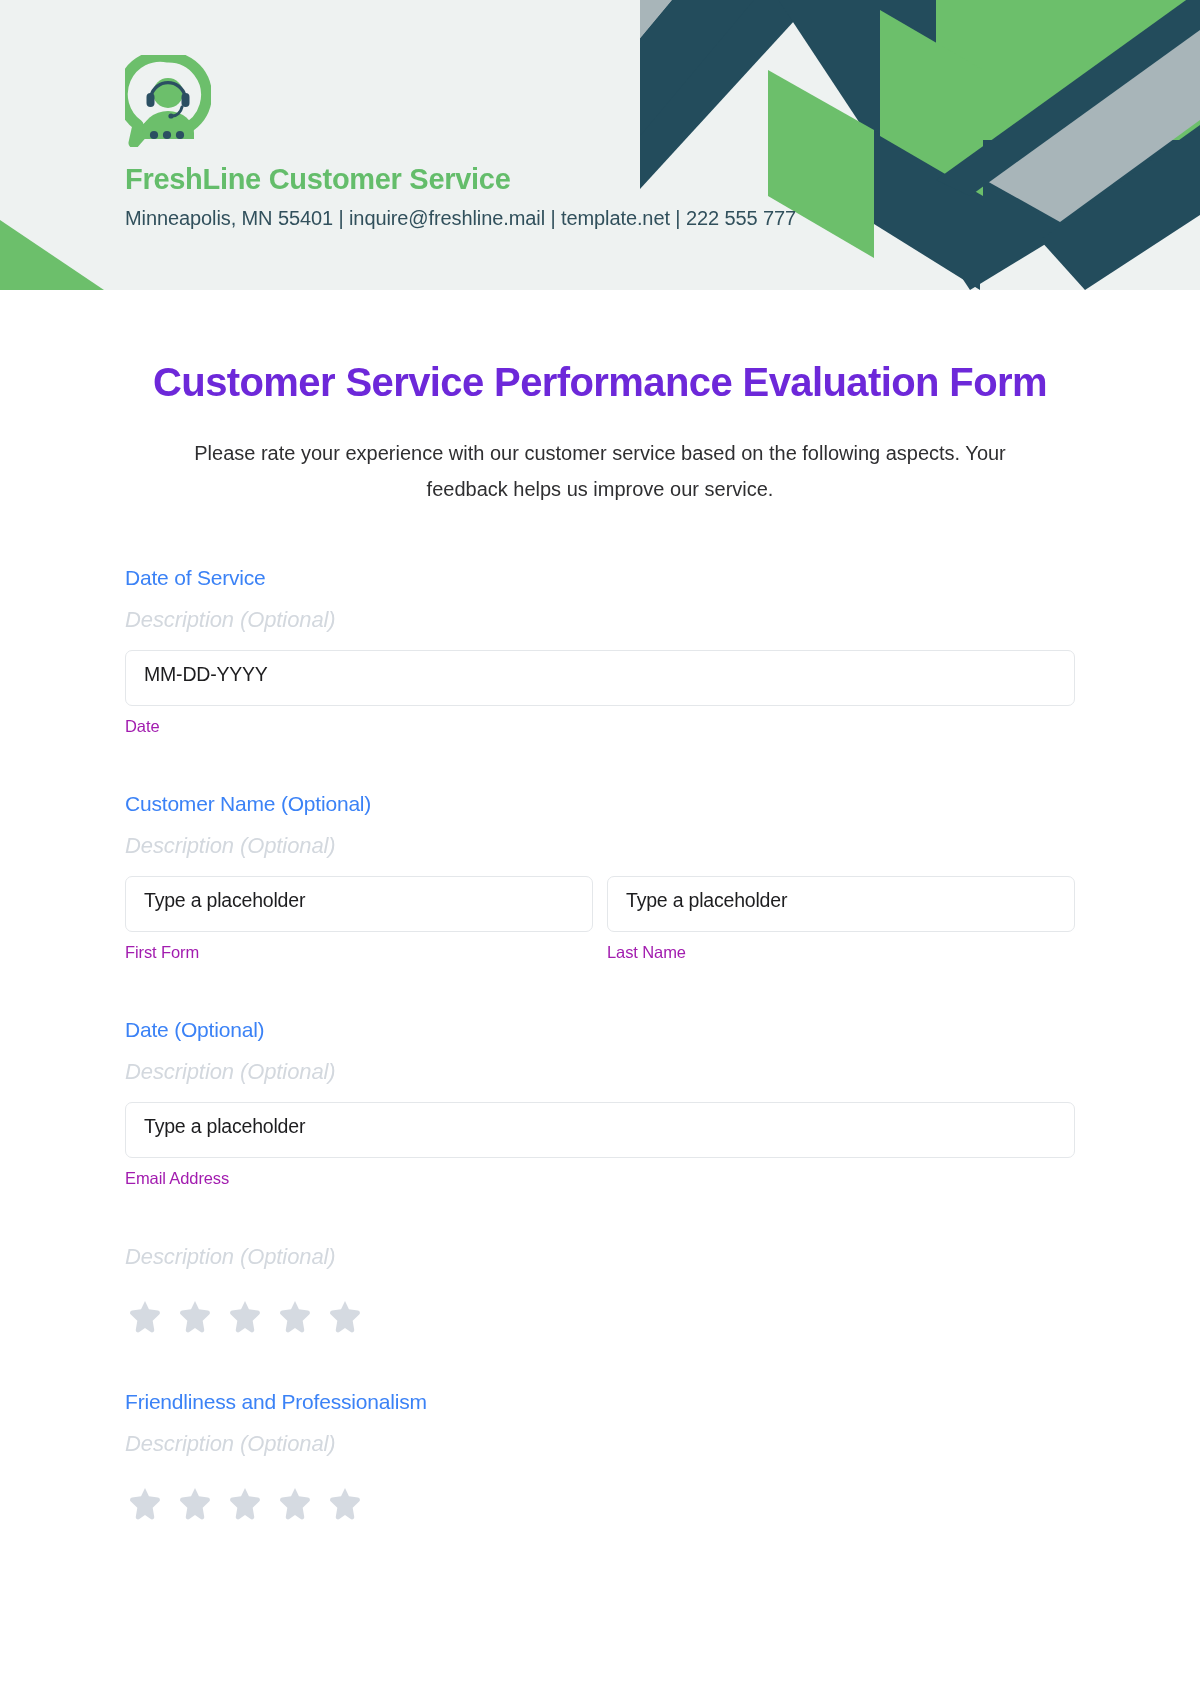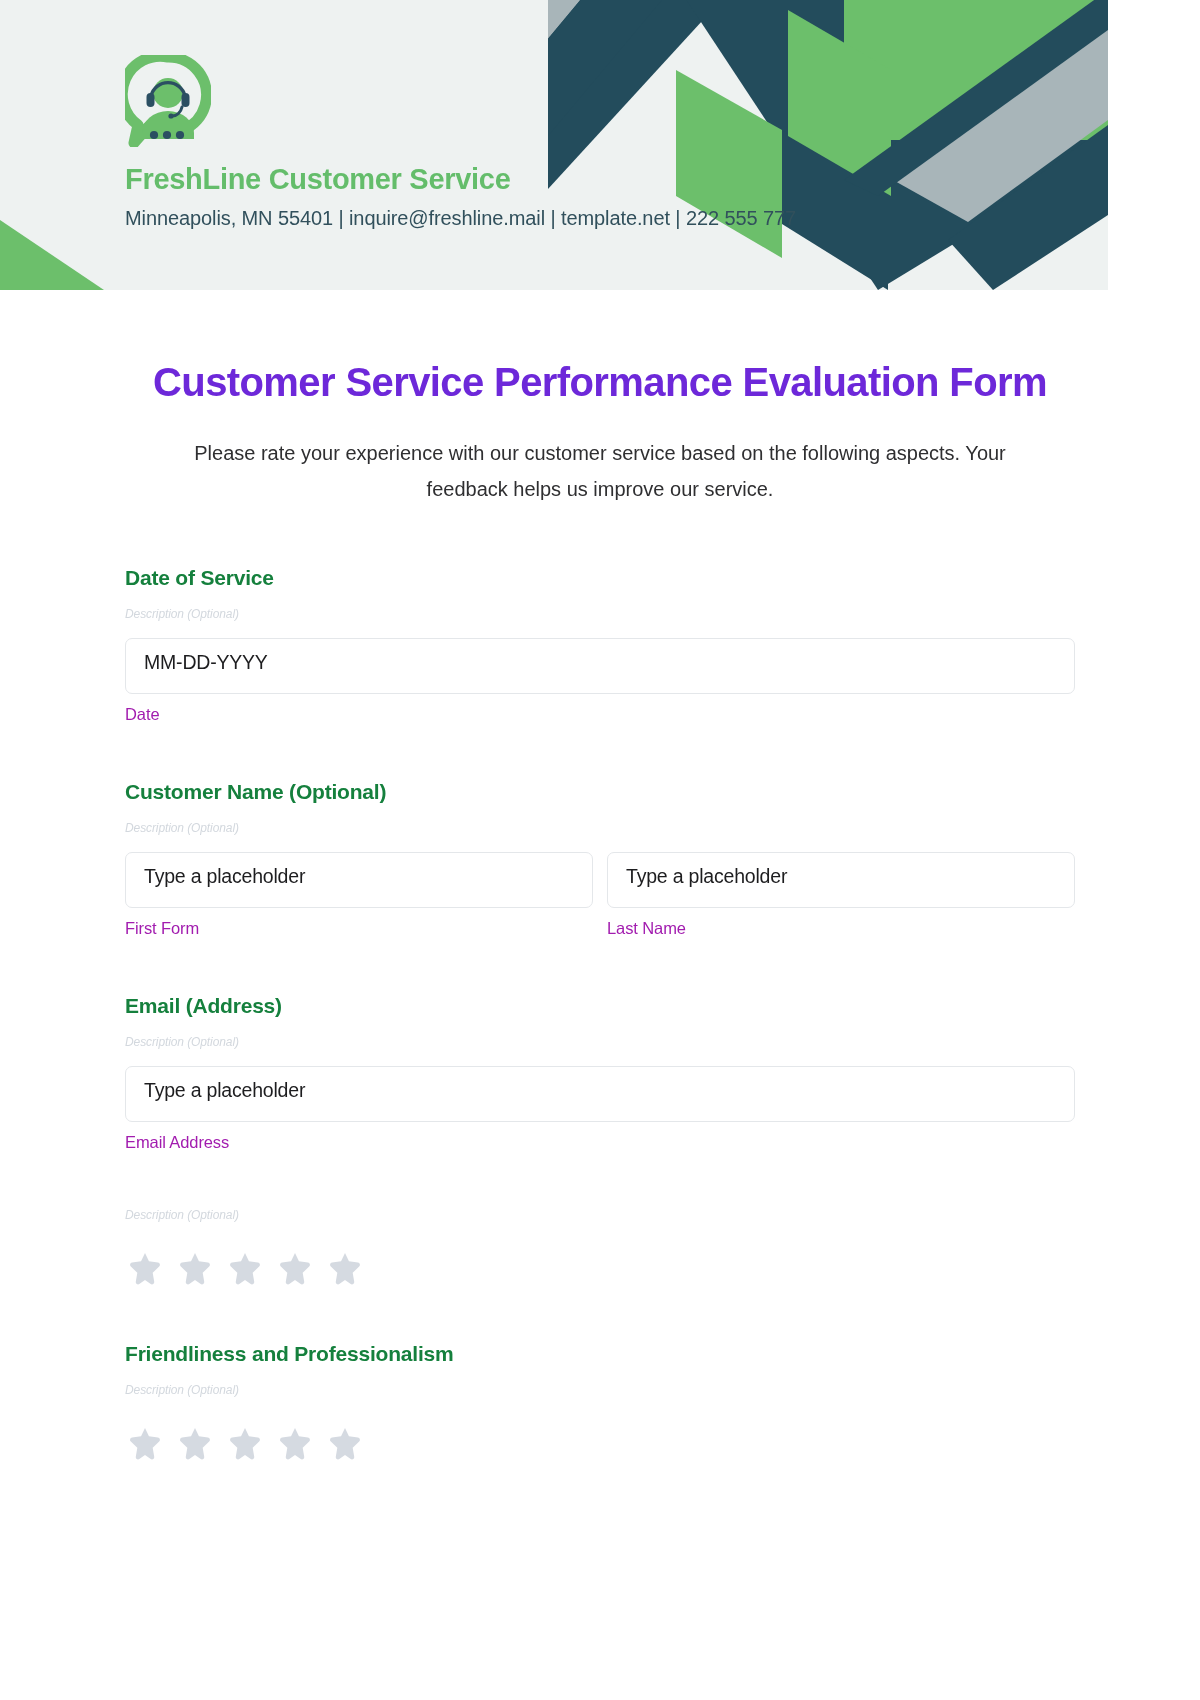--- a/index.html
+++ b/index.html
@@ -16,21 +16,21 @@
     position: relative;
     width: 1200px;
     height: 1700px;
     background: #ffffff;
     overflow: hidden;
   }
 
   
   .header {
     position: relative;
-    width: 1108px;
+    width: 1200px;
     height: 290px;
     background: #eef2f1;
     overflow: hidden;
   }
 
   .header-deco {
     position: absolute;
     top: 0;
     right: 0;
     width: 560px;
@@ -106,28 +106,28 @@
   }
 
   
   .field {
     margin-top: 56px;
   }
   .field.first { margin-top: 59px; }
 
   .field-label {
     font-size: 21px;
-    font-weight: bold;
-    color: #15803d;
+    font-weight: normal;
+    color: #3b82f6;
     letter-spacing: -0.2px;
   }
 
   .field-desc {
     margin-top: 17px;
-    font-size: 12px;
+    font-size: 22px;
     font-style: italic;
     color: #d3d8de;
     letter-spacing: -0.1px;
   }
 
   .input-row {
     margin-top: 17px;
     display: flex;
     gap: 14px;
   }
@@ -284,21 +284,21 @@
               <div class="text-input">Type a placeholder</div>
               <div class="sub-label">First Form</div>
             </div>
             <div class="input-col">
               <div class="text-input">Type a placeholder</div>
               <div class="sub-label">Last Name</div>
             </div>
           </div>
         </div>
         <div class="field">
-          <div class="field-label">Email (Address)</div>
+          <div class="field-label">Date (Optional)</div>
           <div class="field-desc">Description (Optional)</div>
           <div class="input-row">
             <div class="input-col">
               <div class="text-input">Type a placeholder</div>
               <div class="sub-label">Email Address</div>
             </div>
           </div>
         </div>
         <div class="field">
           <div class="field-desc">Description (Optional)</div>

